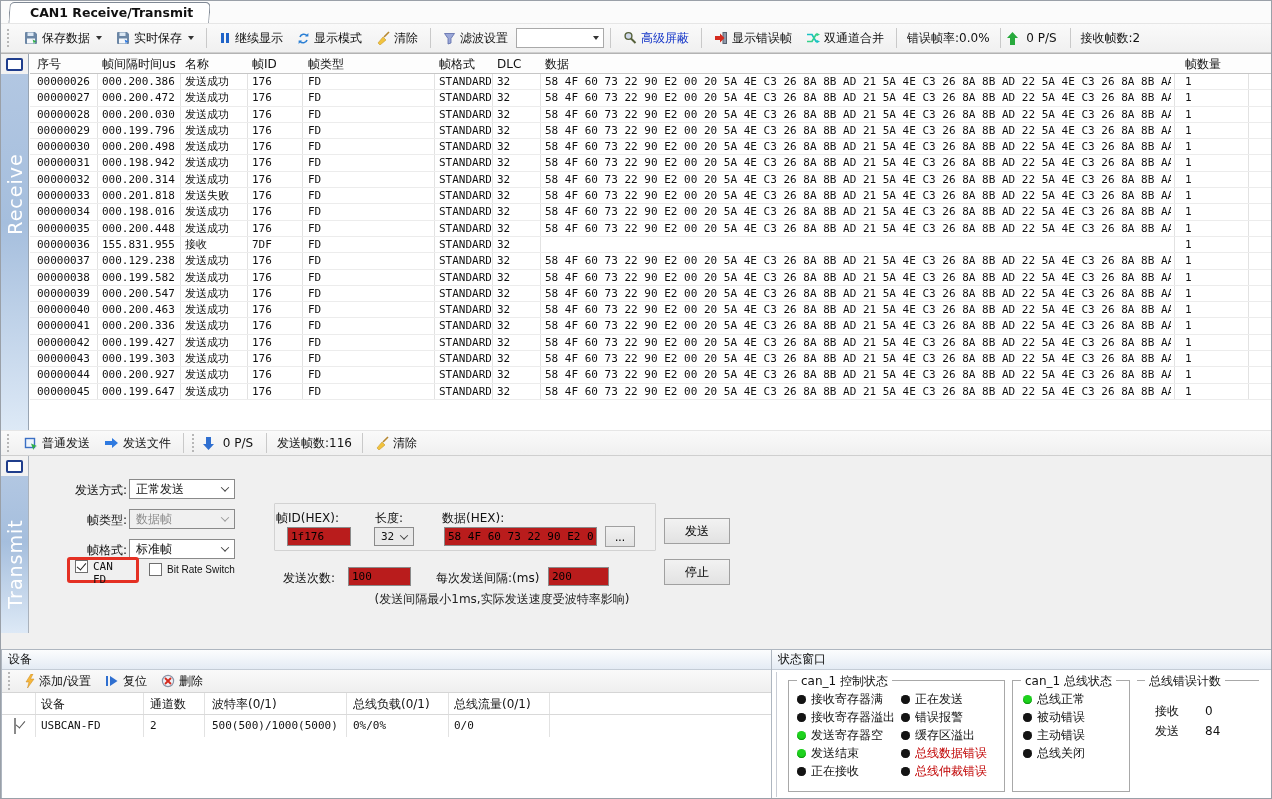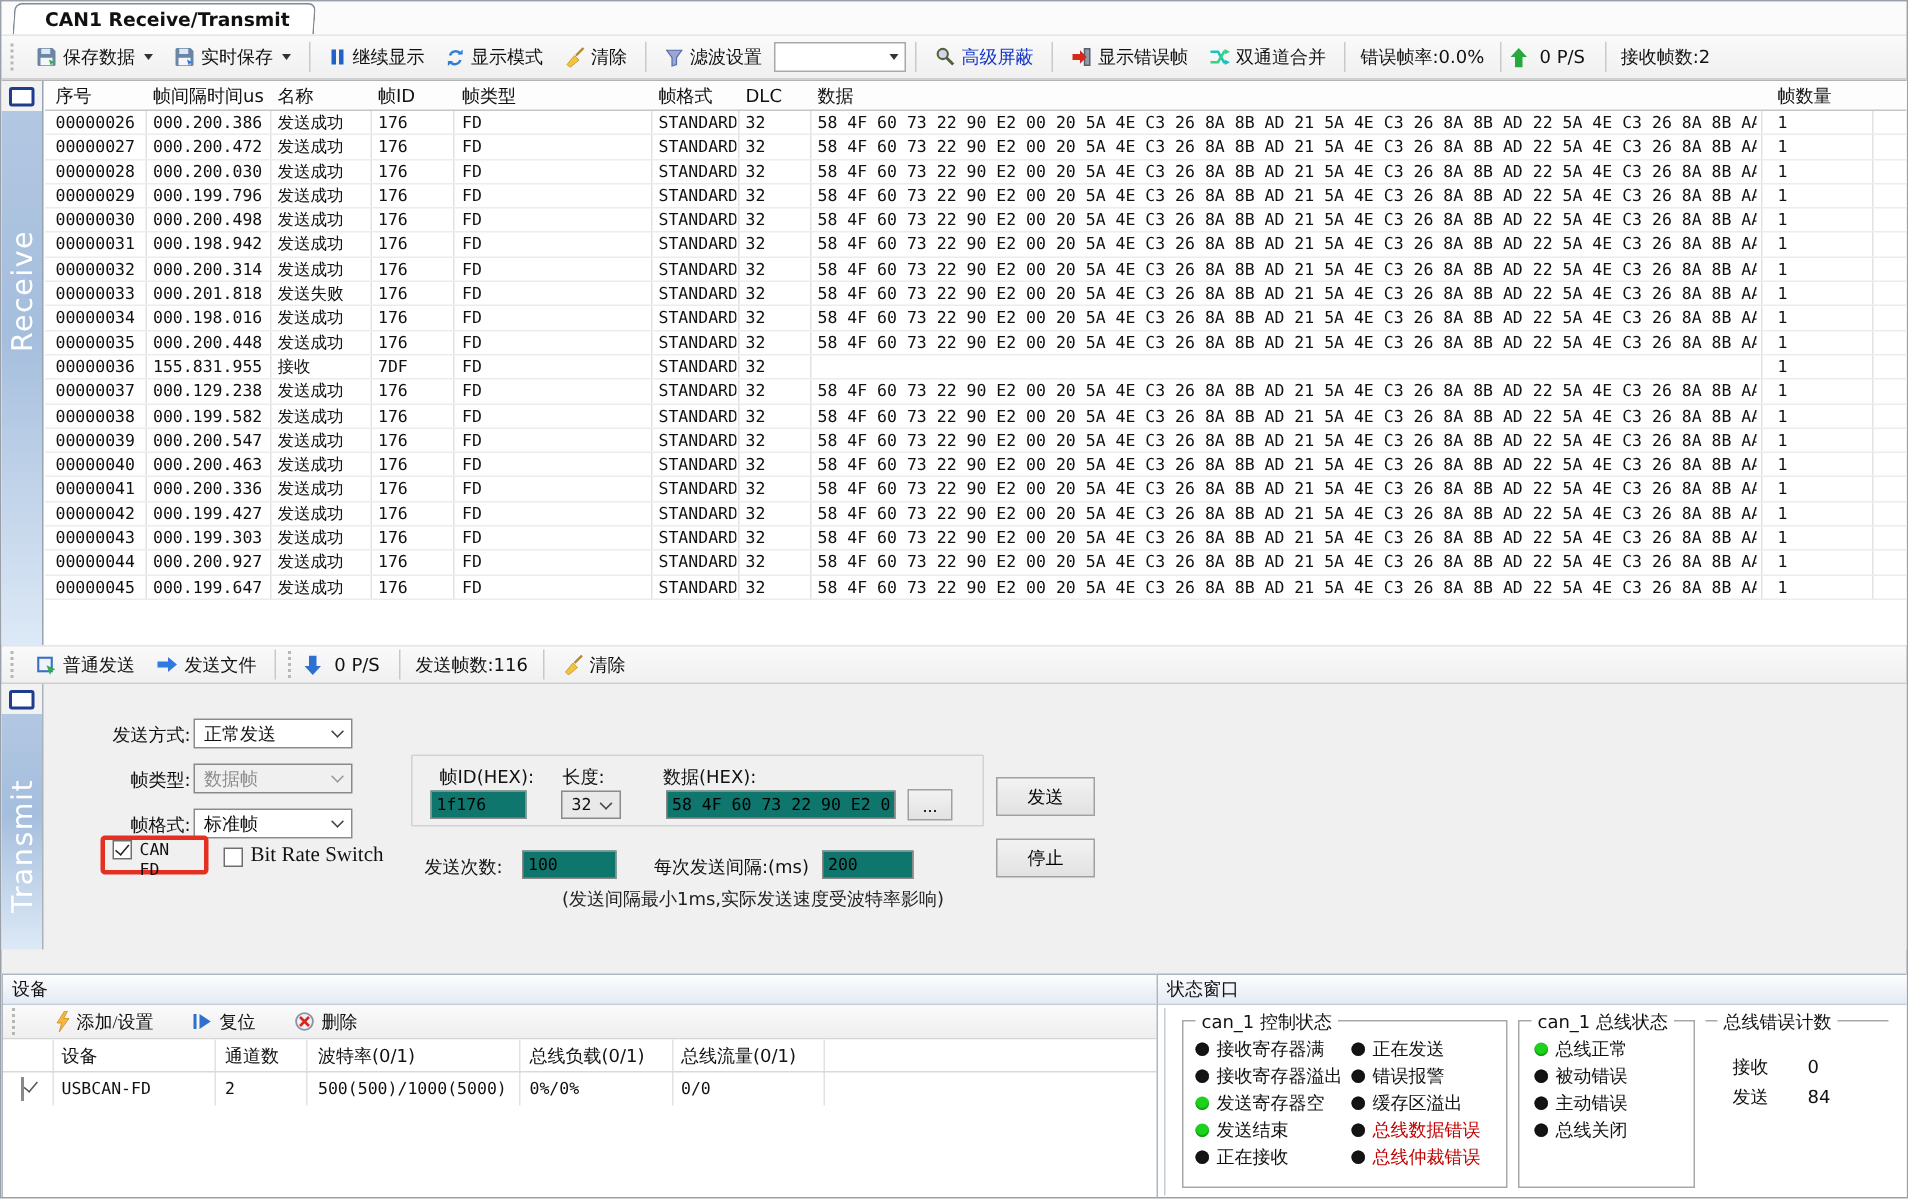--- a/index.html
+++ b/index.html
@@ -70,21 +70,21 @@
 
   
   .txwrap{ position:absolute; left:0; top:455px; width:1272px; height:177px; background:#f0f0f0; }
   .txwrap .vstrip{ border-right:1px solid #aab2bc; }
   .flabel{ position:absolute; font-size:12px; line-height:18px; white-space:nowrap; }
   .combo{ position:absolute; height:20px; background:#fff; border:1px solid #8a8a8a;
           display:flex; align-items:center; justify-content:space-between; padding:0 6px; font-size:12px; }
   .combo.gray{ background:#e9e9e9; }
   .combo.disabled{ background:#f0f0f0; color:#8d8d8d; }
   .combo.disabled .chev{ border-color:#9a9a9a; }
-  .tinput{ position:absolute; height:19px; background:#0f766e; border:1px solid #8a8a8a; font-size:11px;
+  .tinput{ position:absolute; height:19px; background:#b91c1c; border:1px solid #8a8a8a; font-size:11px;
            font-family:"DejaVu Sans Mono",monospace; padding:0 3px; }
   .groupbox{ position:absolute; border:1px solid #d2d2d2; background:transparent; border-radius:1px; }
   .cbrow{ display:flex; align-items:center; gap:5px; position:absolute; white-space:nowrap; }
   .cb{ width:13px; height:13px; background:#fff; border:1px solid #6e6e6e; position:relative; flex:0 0 auto; }
   .cb.checked::after{ content:""; position:absolute; left:3px; top:0px; width:4px; height:8px;
         border-right:1.8px solid #222; border-bottom:1.8px solid #222; transform:rotate(40deg); }
   .redbox{ position:absolute; border:3px solid #e43023; border-radius:3px;
            display:flex; gap:5px; padding:0 5px; }
   .btn{ position:absolute; background:linear-gradient(#f2f2f2,#e2e2e2); border:1px solid #a0a0a0;
         font-size:12px; text-align:center; cursor:default; }
@@ -92,21 +92,21 @@
 
   
   .panel{ position:absolute; top:648px; height:151px; background:#fff; border:1px solid #aeb6c0; }
   .panel.dev{ left:0; width:853px; }
   .panel.stat{ left:770px; width:502px; }
   .ptitle{ height:20px; background:linear-gradient(#fcfdfe,#e4ebf4); border-bottom:1px solid #c4ccd6;
            display:flex; align-items:center; padding:0 6px; font-size:12px; }
   .ptitle .sp{ flex:1; }
   .picon{ width:16px; height:16px; display:flex; align-items:center; justify-content:center; margin-left:2px; }
   .ptoolbar{ height:23px; background:linear-gradient(#fafafa,#efefef); border-bottom:1px solid #d5d5d5;
-             display:flex; align-items:center; padding:0 4px; gap:14px;font-family:Liberation Serif, serif; }
+             display:flex; align-items:center; padding:0 4px; gap:2px; }
   .dtable{ position:relative; height:106px; background:#fff;
            font-family:"DejaVu Sans Mono","DejaVu Sans",monospace; }
   .dhead{ position:absolute; left:0; top:0; right:0; height:22px; border-bottom:1px solid #d9d9d9; }
   .dh,.dc{ position:absolute; line-height:22px; font-size:12px; white-space:nowrap; }
   .dh{ font-family:"DejaVu Sans","Liberation Sans",sans-serif; }
   .dgrid i{ position:absolute; top:0; height:44px; width:1px; background:#e2e2e2; }
   .d0{ left:39px; } .d1{ left:148px; } .d2{ left:210px; } .d3{ left:351px; } .d4{ left:452px; }
   .drow{ position:absolute; left:0; top:22px; right:0; height:22px; }
   .dcb{ position:absolute; left:12px; top:4px; width:14px; height:14px; }
   .dcb .cb{ width:14px; height:14px; border-color:#8a8a8a; }
@@ -550,26 +550,26 @@
       <span>标准帧</span>
       <span class="chev"></span>
     </div>
 
     <div class="redbox" style="left:66px;top:101px;width:72px;height:26px;">
       <span class="cb checked"></span>
       <span style="font-size:11px;font-family:'DejaVu Sans Mono',monospace;">CAN FD</span>
     </div>
     <div class="cbrow" style="left:148px;top:107px;">
       <span class="cb"></span>
-      <span style="font-size:14px;font-family:Liberation Serif, serif;">Bit Rate Switch</span>
+      <span style="font-size:10px;font-family:Liberation Sans, sans-serif;">Bit Rate Switch</span>
     </div>
 
 
     <div class="groupbox" style="left:273px;top:47px;width:382px;height:48px;">
-      <span class="flabel" style="left:18px;top:5px;">帧ID(HEX):</span>
+      <span class="flabel" style="left:1px;top:5px;">帧ID(HEX):</span>
       <input class="tinput" style="left: 12px; top: 23px; width: 64px;" value="1f176">
       <span class="flabel" style="left:100px;top:5px;">长度:</span>
       <div class="combo gray" style="left:99px;top:23px;width:40px;height:19px;">
         <span style="font-size:11px;font-family:'DejaVu Sans Mono',monospace;">32</span>
         <span class="chev"></span>
       </div>
       <span class="flabel" style="left:167px;top:5px;">数据(HEX):</span>
       <input class="tinput" style="left: 169px; top: 23px; width: 153px;" value="58 4F 60 73 22 90 E2 00 2">
       <button class="btn" style="left:330px;top:22px;width:30px;height:21px;">...</button>
     </div>

